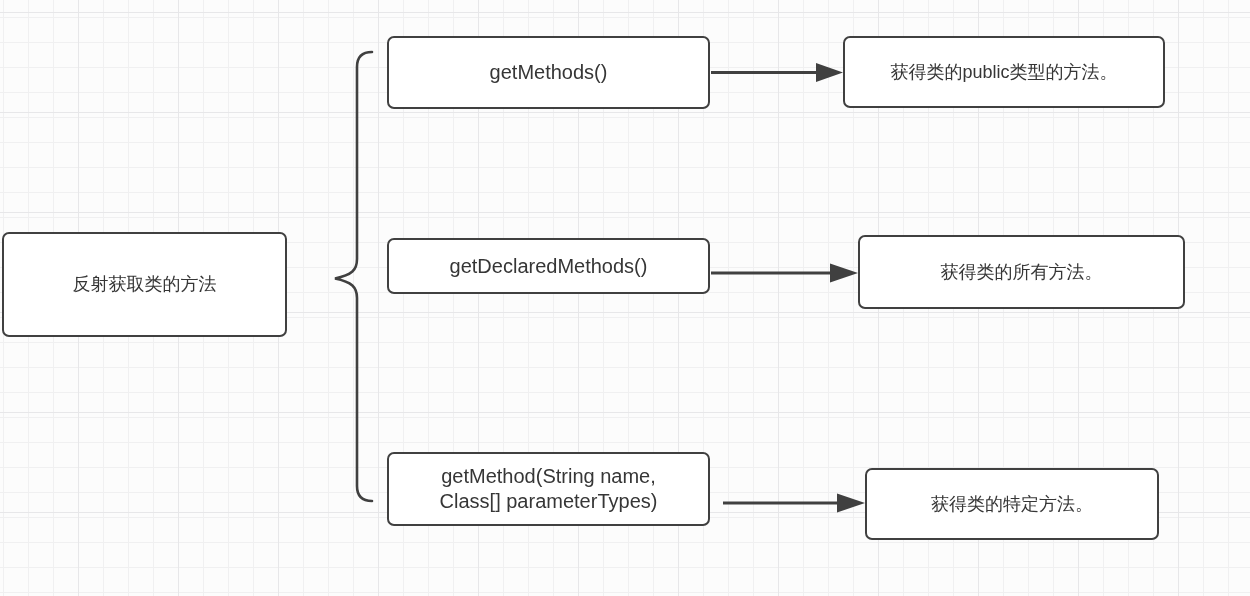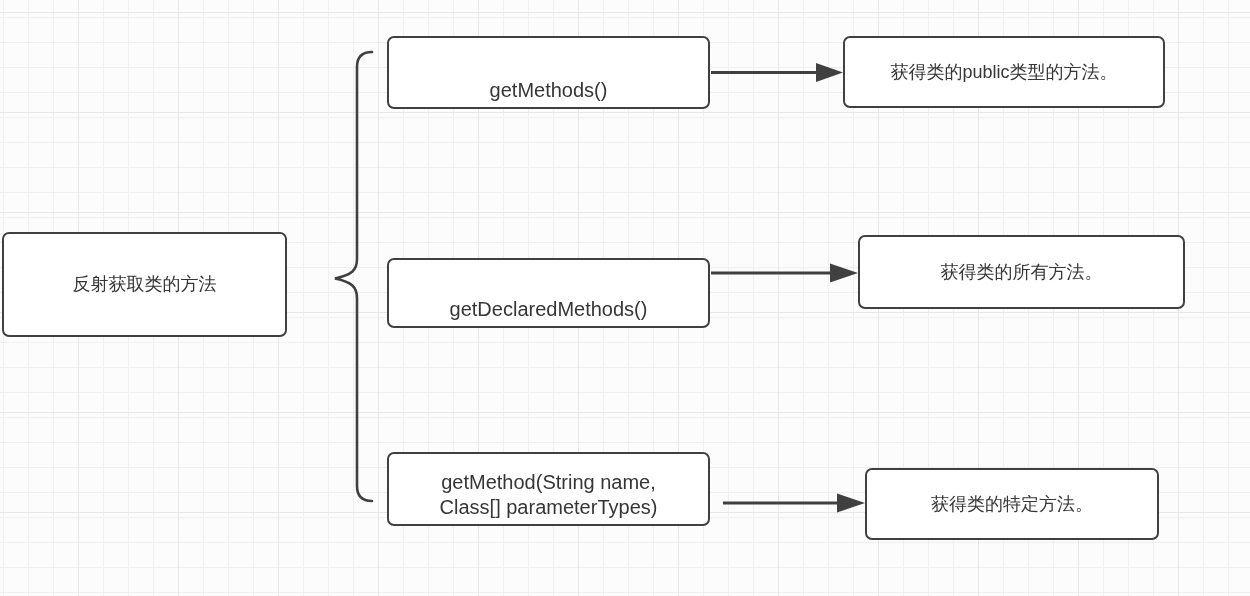--- a/index.html
+++ b/index.html
@@ -43,21 +43,21 @@
     border-radius: 7px;
     display: flex;
     align-items: center;
     justify-content: center;
     text-align: center;
     color: var(--text);
     padding: 4px 8px;
     white-space: pre-line;
     line-height: 1.25;
   }
-  .node-method { font-size: 20px; align-items: flex-end; }
+  .node-method { font-size: 20px; }
   .node-cn { font-size: 18px; }
 </style>
 </head>
 <body>
 
 <div id="canvas">
 
   <svg id="connector-layer" viewBox="0 0 1250 596" xmlns="http://www.w3.org/2000/svg">
 
     <path d="M 372 52
@@ -85,21 +85,21 @@
   </svg>
 
   <div class="node node-cn" style="left:2px; top:232px; width:285px; height:105px;">
     <span>反射获取类的方法</span>
   </div>
 
   <div class="node node-method" style="left:387px; top:36px; width:323px; height:73px;">
     <span>getMethods()</span>
   </div>
 
-  <div class="node node-method" style="left:387px; top:238px; width:323px; height:70px;margin-top:20px;">
+  <div class="node node-method" style="left:387px; top:238px; width:323px; height:56px;">
     <span>getDeclaredMethods()</span>
   </div>
 
   <div class="node node-method" style="left:387px; top:452px; width:323px; height:74px;">
     <span>getMethod(String name,
 Class[] parameterTypes)</span>
   </div>
 
   <div class="node node-cn" style="left:858px; top:235px; width:327px; height:74px;">
     <span>获得类的所有方法。</span>

